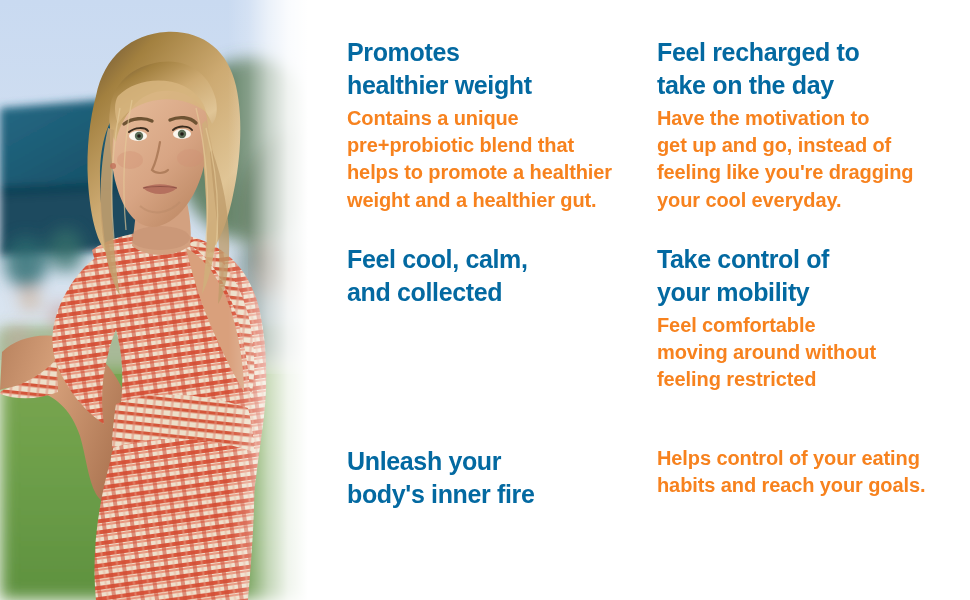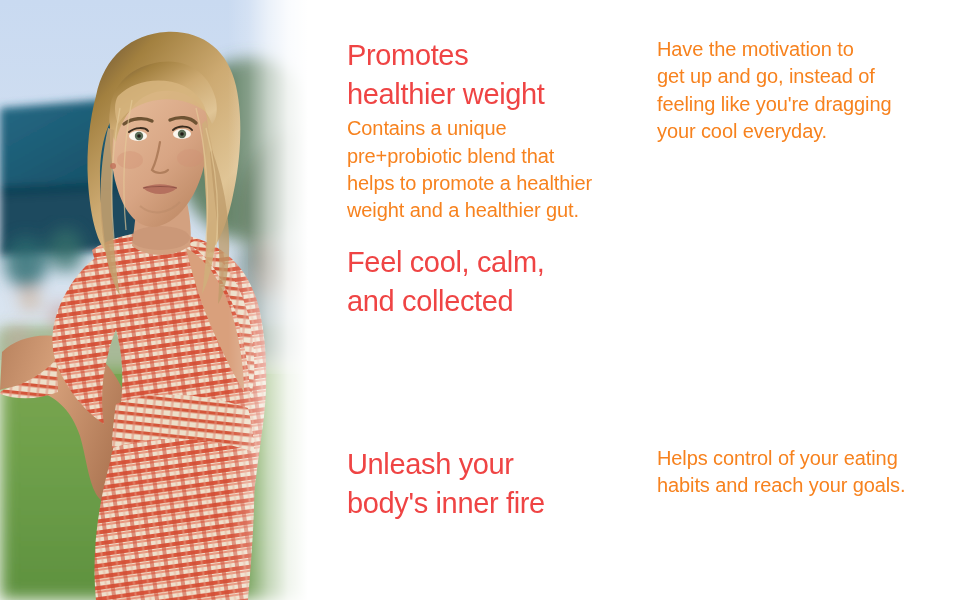--- a/index.html
+++ b/index.html
@@ -53,32 +53,32 @@
     height: 600px;
   }
   #col-1 { left: 17px;  width: 305px; }
   #col-2 { left: 327px; width: 310px; }
 
   .benefit {
     position: absolute;
     width: 100%;
   }
   .benefit-title {
-    color: #ef4444;
-    font-size: 29px;
-    font-weight: normal;
+    color: #0369a1;
+    font-size: 25px;
+    font-weight: bold;
     line-height: 1.33;
     letter-spacing: -0.35px;
     margin: 0 0 2px 0;
     white-space: pre-line;
   }
   .benefit-body {
     color: #F7821E;
     font-size: 20px;
-    font-weight: normal;
+    font-weight: bold;
     line-height: 1.37;
     letter-spacing: -0.1px;
     margin: 0;
     white-space: pre-line;
   }
 
   
   .row-1 { top: 36px; }
   .row-2 { top: 243px; }
   .row-3 { top: 425px; margin-top: 20px; }
@@ -309,26 +309,35 @@
       <div class="benefit row-3">
         <h3 class="benefit-title">Unleash your
 body's inner fire</h3>
       </div>
 
     </div>
 
     <div class="col" id="col-2">
 
       <div class="benefit row-1">
+        <h3 class="benefit-title">Feel recharged to
+take on the day</h3>
         <p class="benefit-body">Have the motivation to
 get up and go, instead of
 feeling like you're dragging
 your cool everyday.</p>
       </div>
 
+      <div class="benefit row-2">
+        <h3 class="benefit-title">Take control of
+your mobility</h3>
+        <p class="benefit-body">Feel comfortable
+moving around without
+feeling restricted</p>
+      </div>
 
       <div class="benefit row-3">
         <p class="benefit-body">Helps control of your eating
 habits and reach your goals.</p>
       </div>
 
     </div>
 
   </div>
 

